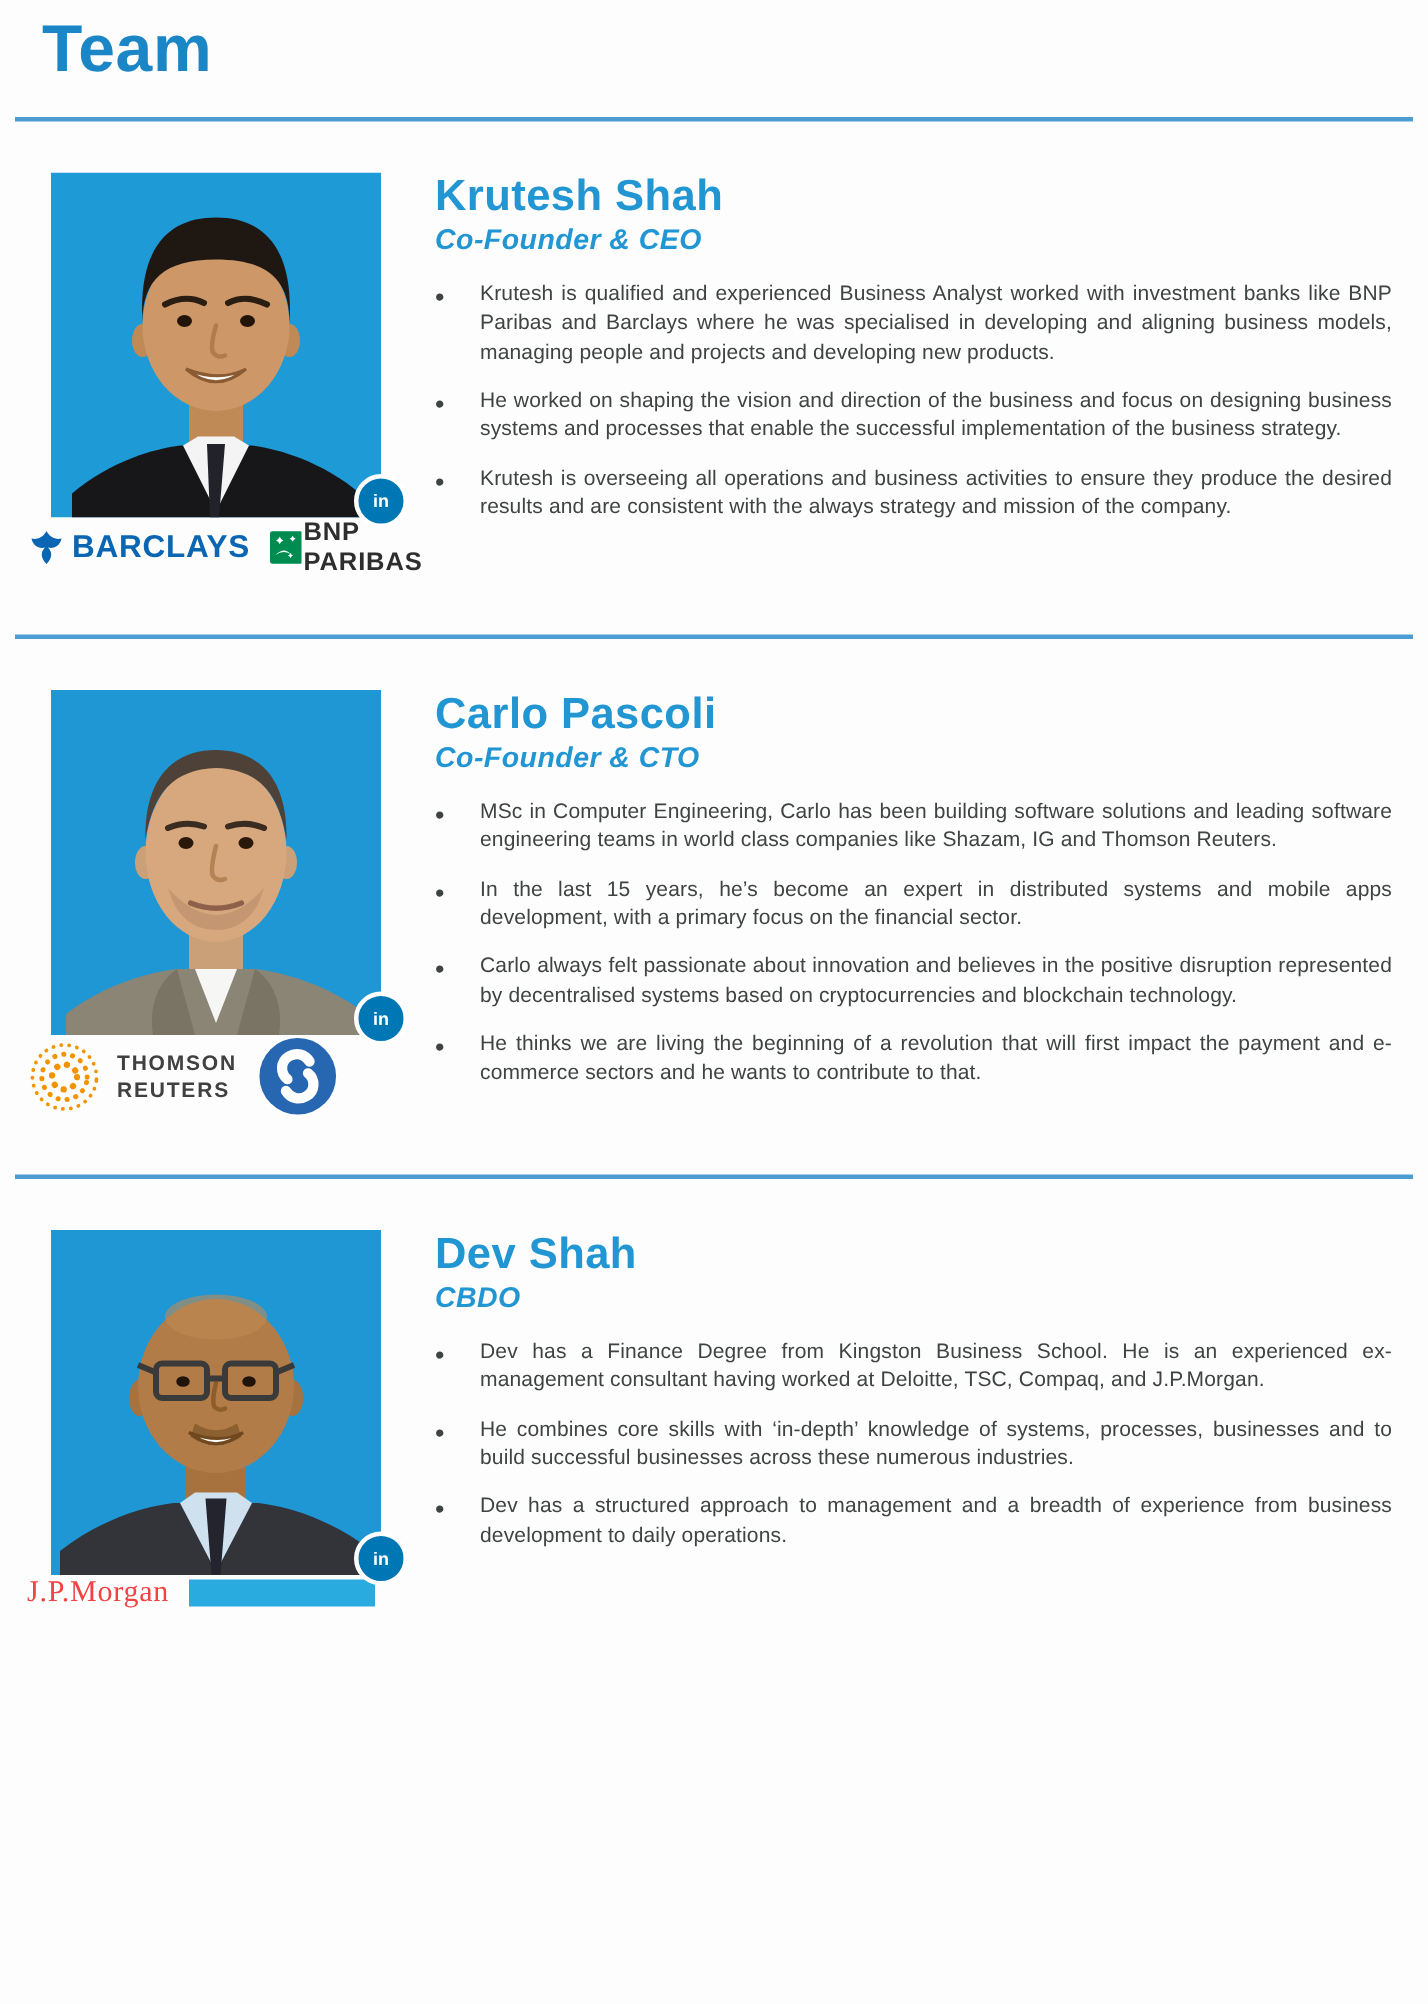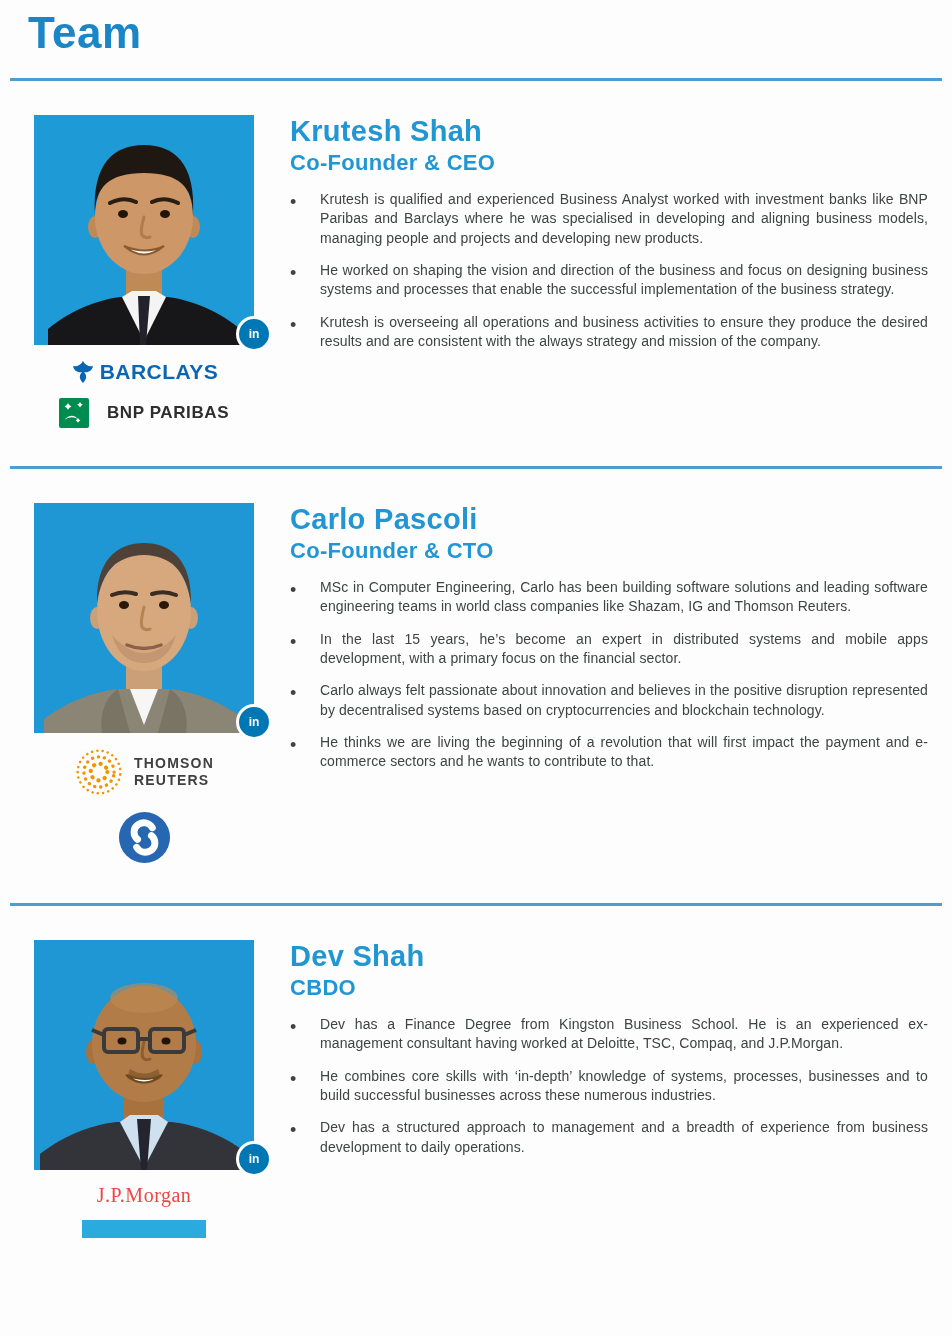--- a/index.html
+++ b/index.html
@@ -16,30 +16,30 @@
   .left{width:252px;flex-shrink:0;display:flex;flex-direction:column;align-items:center;}
   .photo-wrap{position:relative;width:220px;height:230px;}
   .photo{width:220px;height:230px;display:block;}
   .linkedin-badge{
     position:absolute;right:-18px;bottom:-7px;width:30px;height:30px;border-radius:50%;
     background:#0077b5;border:3px solid #fff;color:#fff;font-weight:bold;font-size:12px;
     display:flex;align-items:center;justify-content:center;cursor:pointer;
   }
   .right{flex:1;padding-left:20px;padding-right:4px;}
   .member-name{margin:0 0 2px 0;font-size:29px;font-weight:bold;color:#2196d3;letter-spacing:.3px;}
-  .member-role{font-size:22px;font-weight:bold;color:#2196d3;margin:0 0 14px 0;letter-spacing:.3px;}
+  .member-role{font-size:19px;font-style:italic;font-weight:bold;color:#2196d3;margin:0 0 14px 0;letter-spacing:.3px;}
   .bullets{list-style:none;margin:0;padding:0;}
   .bullets li{display:flex;margin-bottom:13px;}
   .dot{width:30px;flex-shrink:0;font-size:18px;color:#3f4342;line-height:1.4;}
   .btext{font-size:14px;line-height:1.38;color:#3f4342;text-align:justify;letter-spacing:.1px;}
   
-  .logo-stack{margin-top:14px;display:flex;flex-direction:column;align-items:center;gap:13px;width:100%;}
+  .logo-stack{display:flex;align-items:center;gap:13px;width:100%;}
   .logo-barclays{display:flex;align-items:center;gap:4px;}
   .barclays-text{font-size:21px;font-weight:bold;color:#0a66b2;letter-spacing:.5px;}
-  .logo-bnp{display:flex;align-items:center;gap:18px;}
+  .logo-bnp{display:flex;align-items:center;gap:1px;}
   .bnp-text{font-size:17px;font-weight:bold;color:#2e2e2e;letter-spacing:.6px;}
   .logo-tr{display:flex;align-items:center;gap:10px;}
   .tr-text div{font-size:14px;font-weight:bold;color:#404041;letter-spacing:1.2px;line-height:1.25;}
   .logo-row2{display:flex;align-items:center;gap:16px;}
   .logo-capone{position:relative;padding-top:14px;}
   .capone-swoosh{position:absolute;top:-2px;left:26px;width:120px;height:34px;}
   .cap{font-family:"Liberation Sans",sans-serif;font-style:italic;font-weight:bold;font-size:26px;color:#1d3e6e;}
   .one{font-family:"Liberation Serif",serif;font-style:italic;font-size:29px;color:#1d3e6e;position:relative;z-index:2;}
   .logo-shazam{width:55px;height:55px;display:block;}
   .logo-jpm{font-family:"Liberation Serif",serif;font-size:20px;color:#ef4444;letter-spacing:.5px;}

